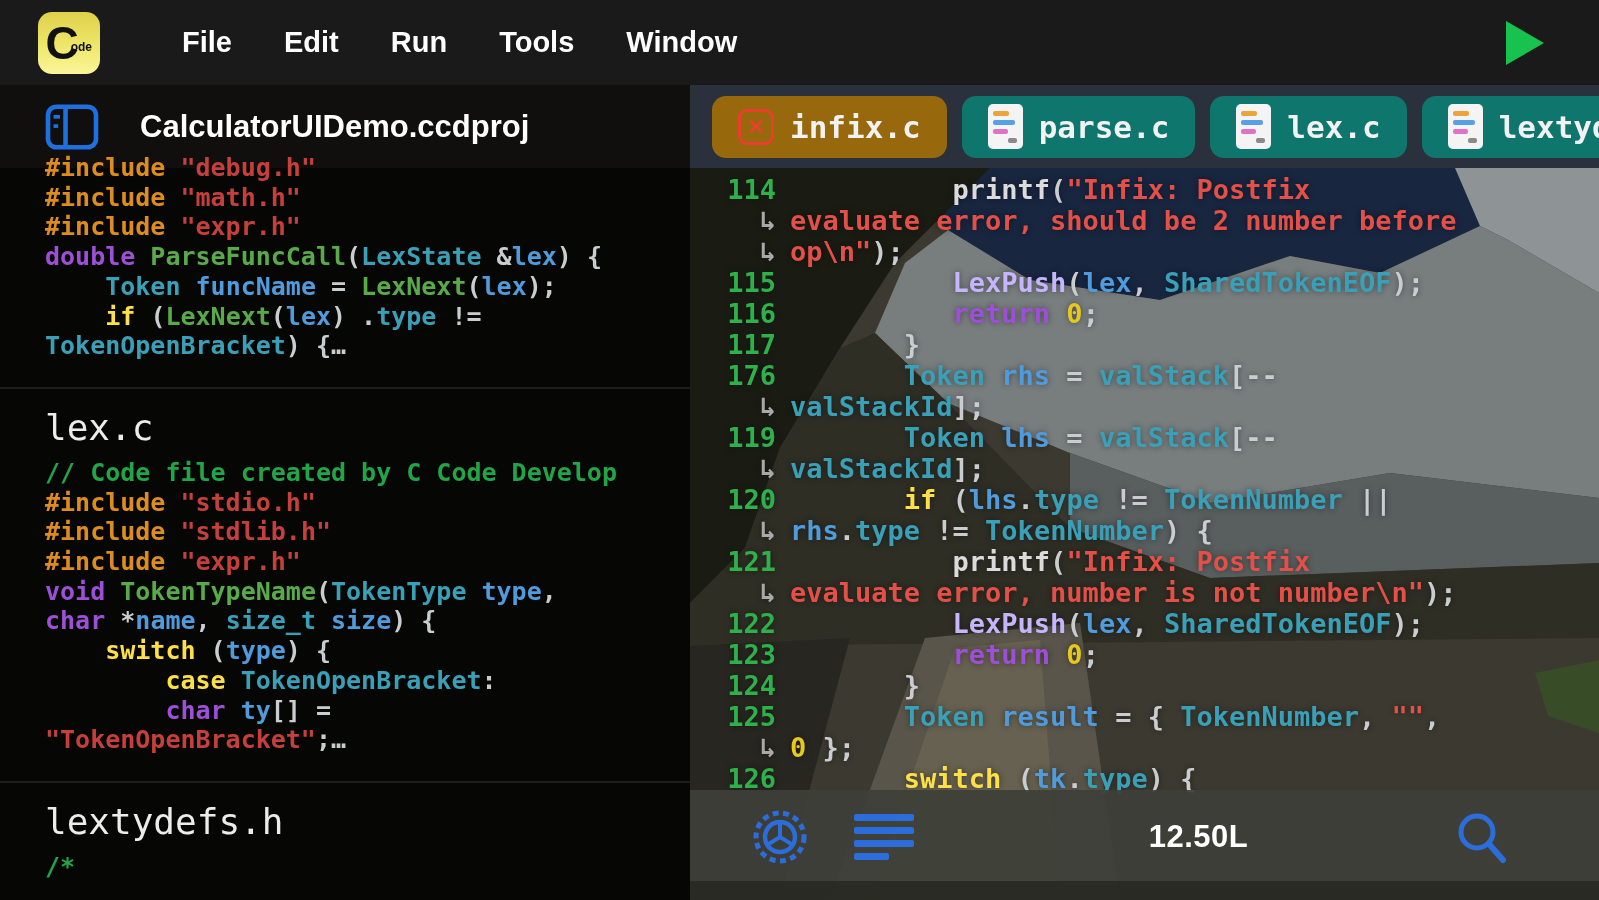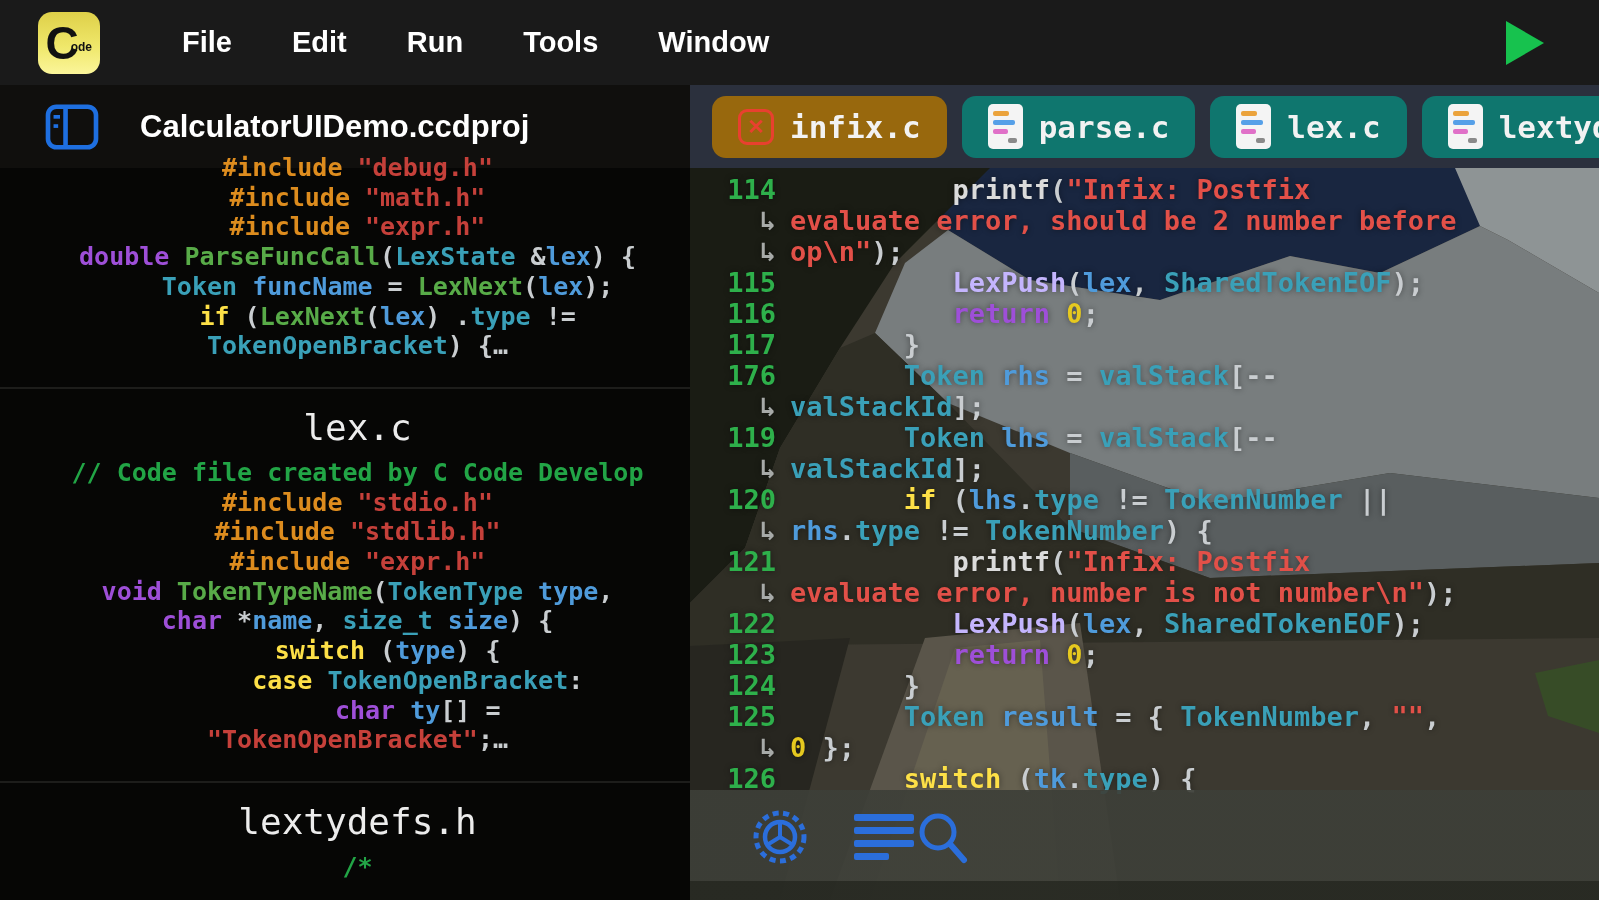--- a/index.html
+++ b/index.html
@@ -9,30 +9,30 @@
   .screen { position:relative; width:1599px; height:900px; background:#000; }
 
   
   .menubar { position:absolute; top:0; left:0; width:1599px; height:85px;
     background:#1a1a1a; display:flex; align-items:center; }
   .app-icon { width:62px; height:62px; margin-left:38px; border-radius:14px;
     background:linear-gradient(180deg,#ded049 0%,#efe76a 55%,#fbf59a 100%);
     display:flex; align-items:center; justify-content:center; position:relative; }
   .app-icon .big { font-weight:bold; font-size:46px; color:#111; line-height:1; margin-right:14px; }
   .app-icon .small { position:absolute; right:8px; bottom:20px; font-weight:bold; font-size:12px; color:#111; }
-  .menu-list { display:flex; margin-left:58px; gap:12px; }
+  .menu-list { display:flex; margin-left:58px; gap:4px; }
   .menu-item { color:#fff; font-weight:bold; font-size:29px; padding:10px 24px; cursor:default; }
   .run-wrap { margin-left:auto; margin-right:55px; display:flex; align-items:center; }
   .play-tri { width:0; height:0; border-left:38px solid #17c24e; border-top:22px solid transparent; border-bottom:22px solid transparent; }
 
   
   .content { position:absolute; top:85px; left:0; width:1599px; height:815px; display:flex; }
 
   
-  .sidebar { width:690px; height:815px; background:#060605; overflow:hidden;text-align:center; }
+  .sidebar { width:690px; height:815px; background:#060605; overflow:hidden; }
   .sidebar-header { height:83px; display:flex; align-items:center; background:#100f0d; }
   .sb-toggle { margin-left:44px; width:56px; height:48px; flex:none; }
   .sidebar-title { color:#fff; font-size:31px; font-weight:bold; margin-left:40px; white-space:nowrap; }
   .sidebar-body { padding:0 20px 0 45px; margin-top:-15px; }
   .scode { font-family:"DejaVu Sans Mono", monospace; font-weight:bold; font-size:25px; line-height:29.7px; white-space:pre-wrap; }
   .sline { white-space:pre; overflow:hidden; }
   .sdiv { height:2px; background:#1d1d1b; margin:26px -20px 0 -45px; }
   .shead { font-family:"DejaVu Sans Mono", monospace; font-size:36px; color:#ececec; margin:18px 0 10px 0; }
 
   
@@ -215,20 +215,21 @@
             <line x1="32" y1="32" x2="32" y2="17" stroke="#2b6edb" stroke-width="4"></line>
             <line x1="32" y1="32" x2="19" y2="40" stroke="#2b6edb" stroke-width="4"></line>
             <line x1="32" y1="32" x2="45" y2="40" stroke="#2b6edb" stroke-width="4"></line>
           </svg>
           <span class="sb-lines">
               <i></i>
               <i></i>
               <i></i>
               <i></i>
             </span>
+          <span class="line-info">12.50L</span>
           <svg class="sb-search" viewBox="0 0 58 58">
             <circle cx="24" cy="24" r="16" fill="none" stroke="#2b6edb" stroke-width="5"></circle>
             <line x1="36" y1="36" x2="50" y2="52" stroke="#2b6edb" stroke-width="6" stroke-linecap="round"></line>
           </svg>
         </div>
       </div>
     </main>
   </div>
 </div>
 

